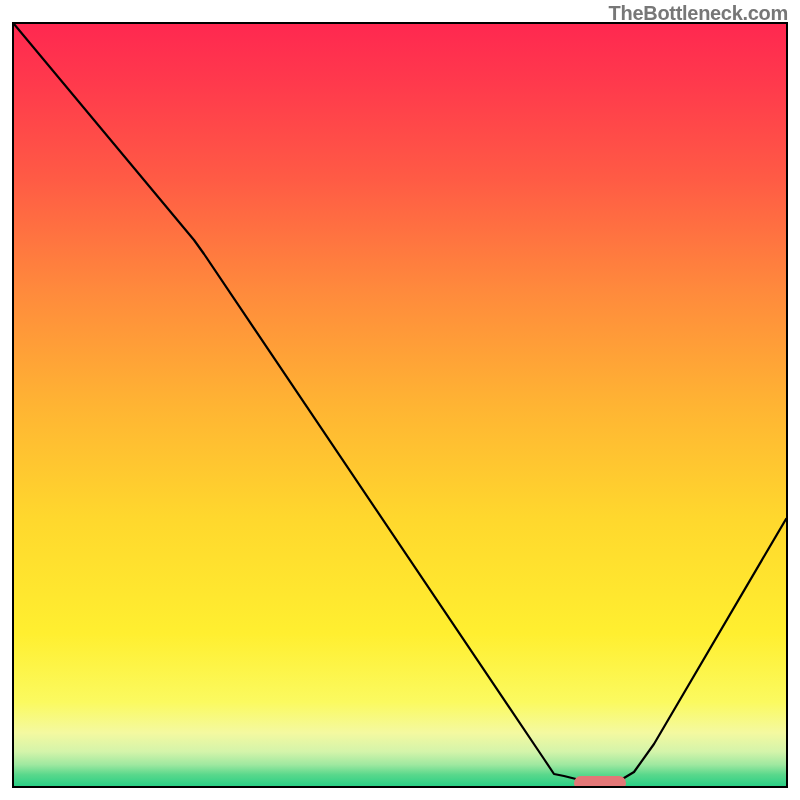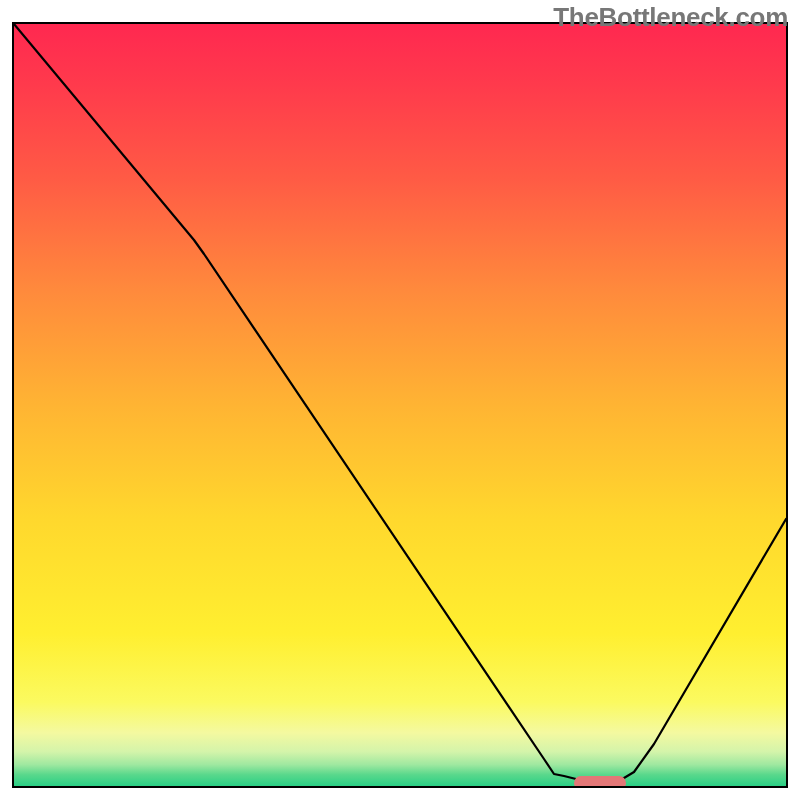--- a/index.html
+++ b/index.html
@@ -8,21 +8,21 @@
     width: 800px;
     height: 800px;
     background: #ffffff;
     overflow: hidden;
     font-family: Arial, sans-serif;
   }
   .watermark {
     position: absolute;
     top: 2px;
     right: 12px;
-    font-size: 26px;
+    font-size: 20px;
     font-weight: bold;
     color: #777;
     z-index: 10;
     letter-spacing: -0.3px;
   }
   .frame {
     position: absolute;
     left: 12px;
     top: 22px;
     width: 776px;

